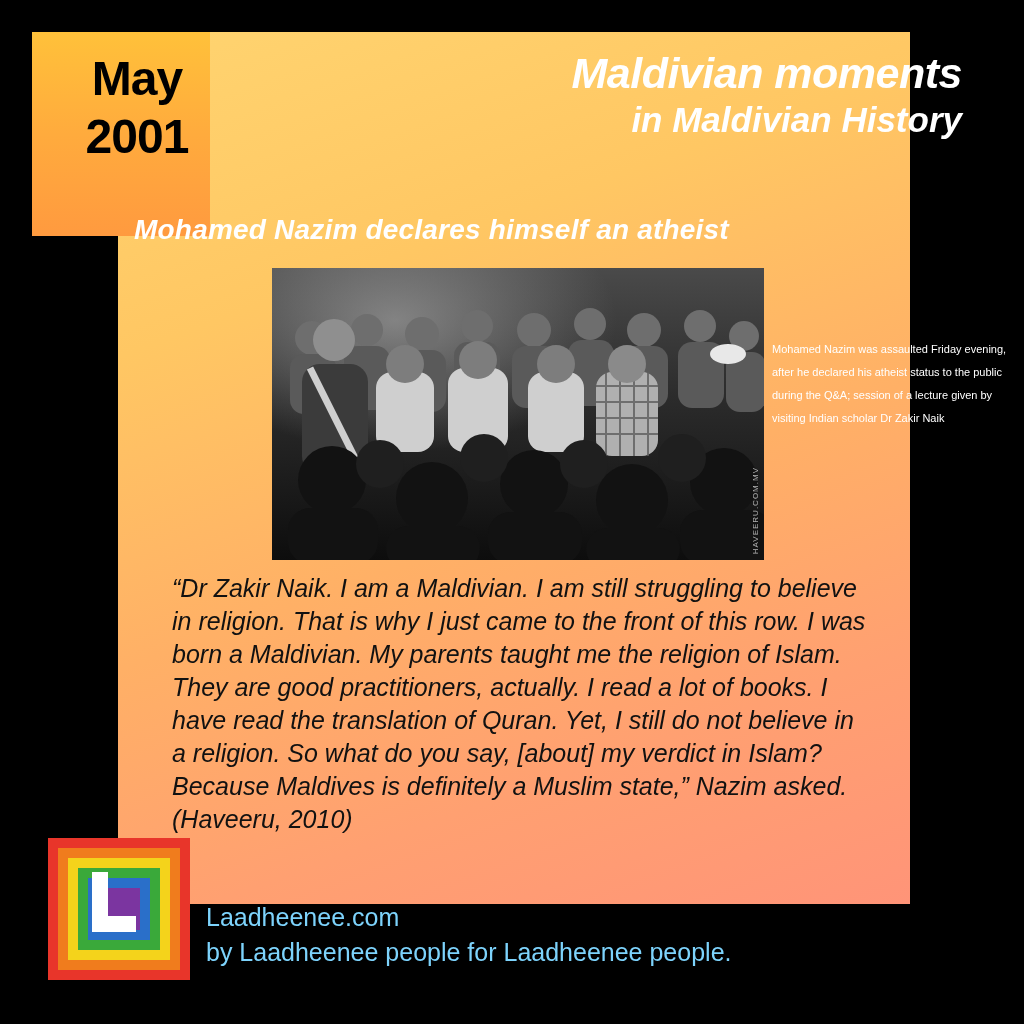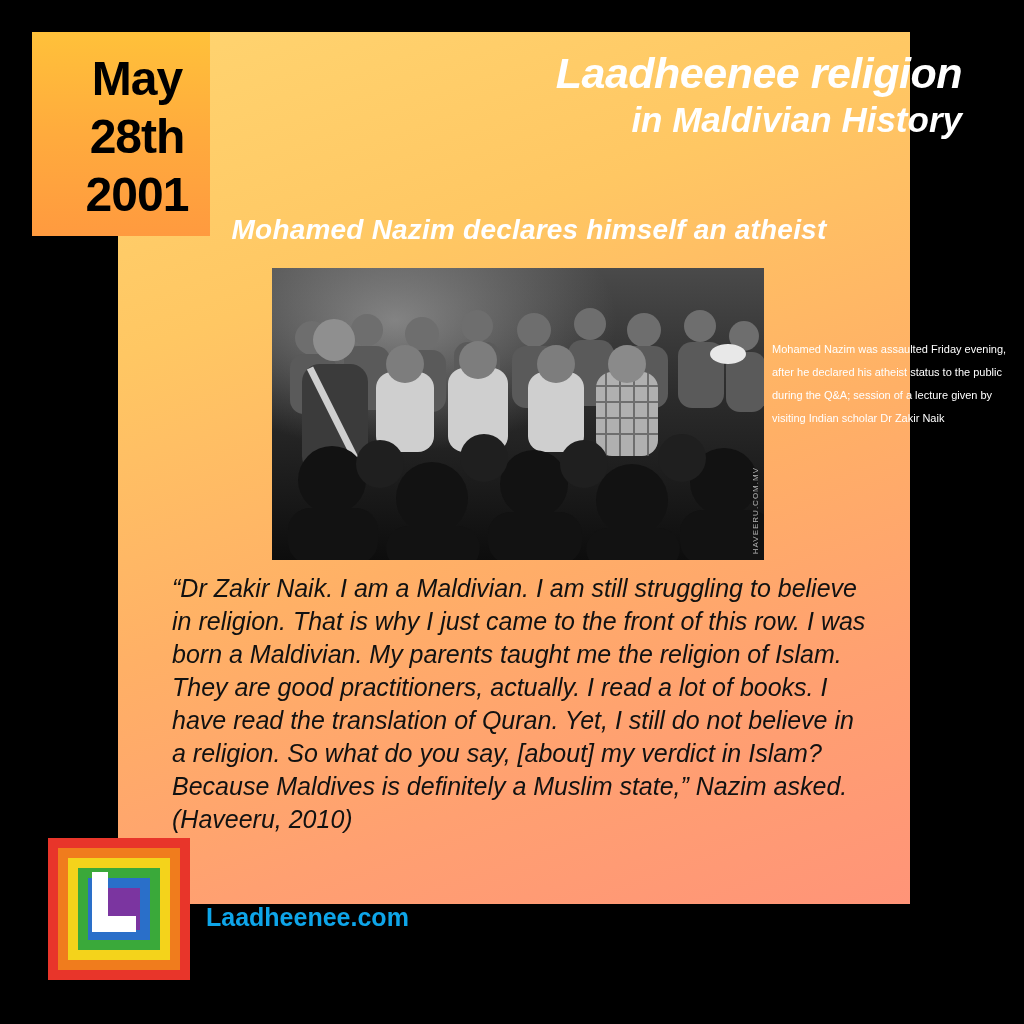--- a/index.html
+++ b/index.html
@@ -78,21 +78,20 @@
   .headline {
     position: absolute;
     left: 134px;
     top: 214px;
     width: 790px;
     color: #ffffff;
     font-size: 28px;
     font-weight: bold;
     font-style: italic;
     letter-spacing: 0.2px;
-    text-align: center;
   }
 
   
   .photo {
     position: absolute;
     left: 272px;
     top: 268px;
     width: 492px;
     height: 292px;
     background: #1a1a1a;
@@ -142,41 +141,40 @@
     width: 142px;
     height: 142px;
   }
   .logo svg { display: block; }
 
   
   .footer {
     position: absolute;
     left: 206px;
     top: 900px;
-    color: #0ea5e9;
-    font-weight: bold;
+    color: #7dd3fc;
+    font-weight: normal;
     font-size: 25px;
     line-height: 35px;
   }
 </style>
 </head>
 <body>
 
 <div class="poster">
 
   <div class="panel"></div>
 
   <div class="date-block">
     <div>May</div>
-    <div>28th</div>
     <div>2001</div>
   </div>
 
   <div class="title-wrap">
-    <div class="title-main">Laadheenee religion</div>
+    <div class="title-main">Maldivian moments</div>
     <div class="title-sub">in Maldivian History</div>
   </div>
 
   <div class="headline">Mohamed Nazim declares himself an atheist</div>
 
   <div class="photo">
     <svg width="492" height="292" viewBox="0 0 492 292" aria-hidden="true">
       <defs>
         <linearGradient id="bg" x1="0" y1="0" x2="0" y2="1">
           <stop offset="0%" stop-color="#4a4a4a"></stop>
@@ -283,15 +281,16 @@
         <rect x="44" y="78" width="44" height="16"></rect>
       </g>
       <g fill="#111111" opacity="0.0">
         <rect x="0" y="0" width="1" height="1"></rect>
       </g>
     </svg>
   </div>
 
   <div class="footer">
     <div>Laadheenee.com</div>
+    <div>by Laadheenee people for Laadheenee people.</div>
   </div>
 
 </div>
 
 </body></html>

